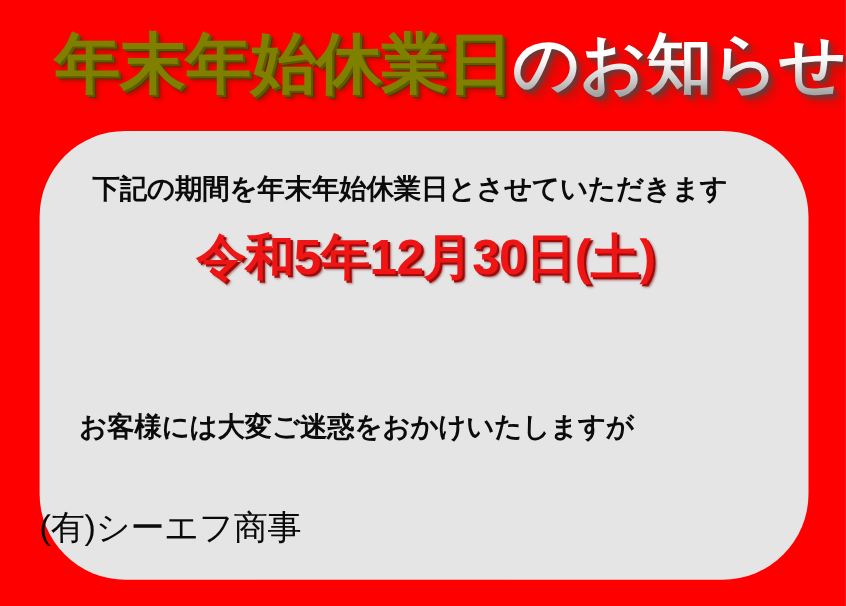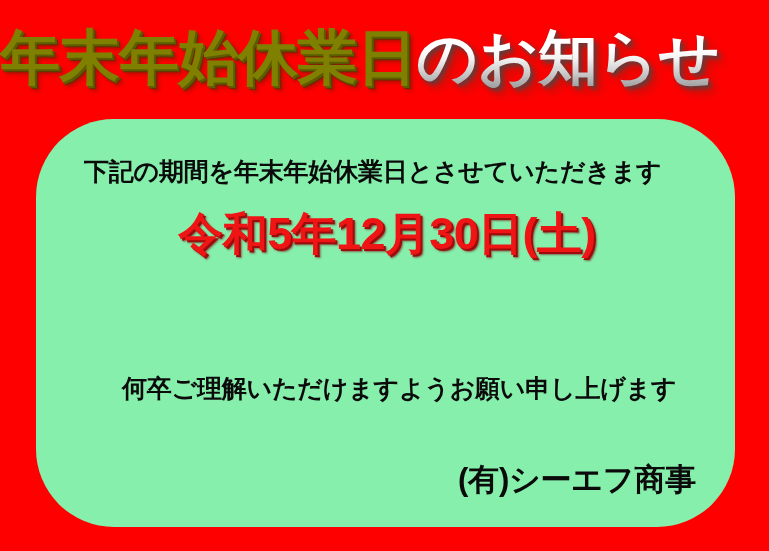--- a/index.html
+++ b/index.html
@@ -22,21 +22,21 @@
     overflow: hidden;
   }
 
   
   #title-bar {
     position: absolute;
     left: 0;
     top: 22px;
     width: 769px;
     height: 80px;
-    text-align: left;
+    text-align: right;
     white-space: nowrap;
     line-height: 72px;
     font-size: 60px;
     font-weight: bold;
     letter-spacing: -0.5px;
   }
   .title-olive {
     color: #7f7f00;
     text-shadow:
        2px 2px 0 #5c5c00,
@@ -59,21 +59,21 @@
             drop-shadow(5px 5px 4px rgba(120,40,20,0.40));
   }
 
   
   #card {
     position: absolute;
     left: 36px;
     top: 119px;
     width: 699px;
     height: 408px;
-    background: #86efac;
+    background: #e5e5e5;
     border-radius: 78px;
   }
 
   
   .lead {
     position: absolute;
     left: 48px;
     top: 36px;
     font-size: 25px;
     font-weight: bold;
@@ -120,23 +120,23 @@
   }
   .closing-line.indent {
     padding-left: 50px;
   }
 
   .signature {
     position: absolute;
     left: 0;
     top: 340px;
     width: 660px;
-    text-align: right;
+    text-align: left;
     font-size: 31px;
-    font-weight: bold;
+    font-weight: normal;
     color: #0b0b0b;
     white-space: nowrap;
     letter-spacing: -0.2px;
   }
 </style>
 </head>
 <body>
 
 <div id="poster">
 
@@ -146,19 +146,19 @@
 
   <div id="card">
 
     <div class="lead">下記の期間を年末年始休業日とさせていただきます</div>
 
     <div class="dates">
       <div class="date-line">令和5年12月30日(土)</div>
     </div>
 
     <div class="closing">
-      <div class="closing-line indent">何卒ご理解いただけますようお願い申し上げます</div>
+      <div class="closing-line">お客様には大変ご迷惑をおかけいたしますが</div>
     </div>
 
     <div class="signature">(有)シーエフ商事</div>
 
   </div>
 </div>
 
 </body></html>

